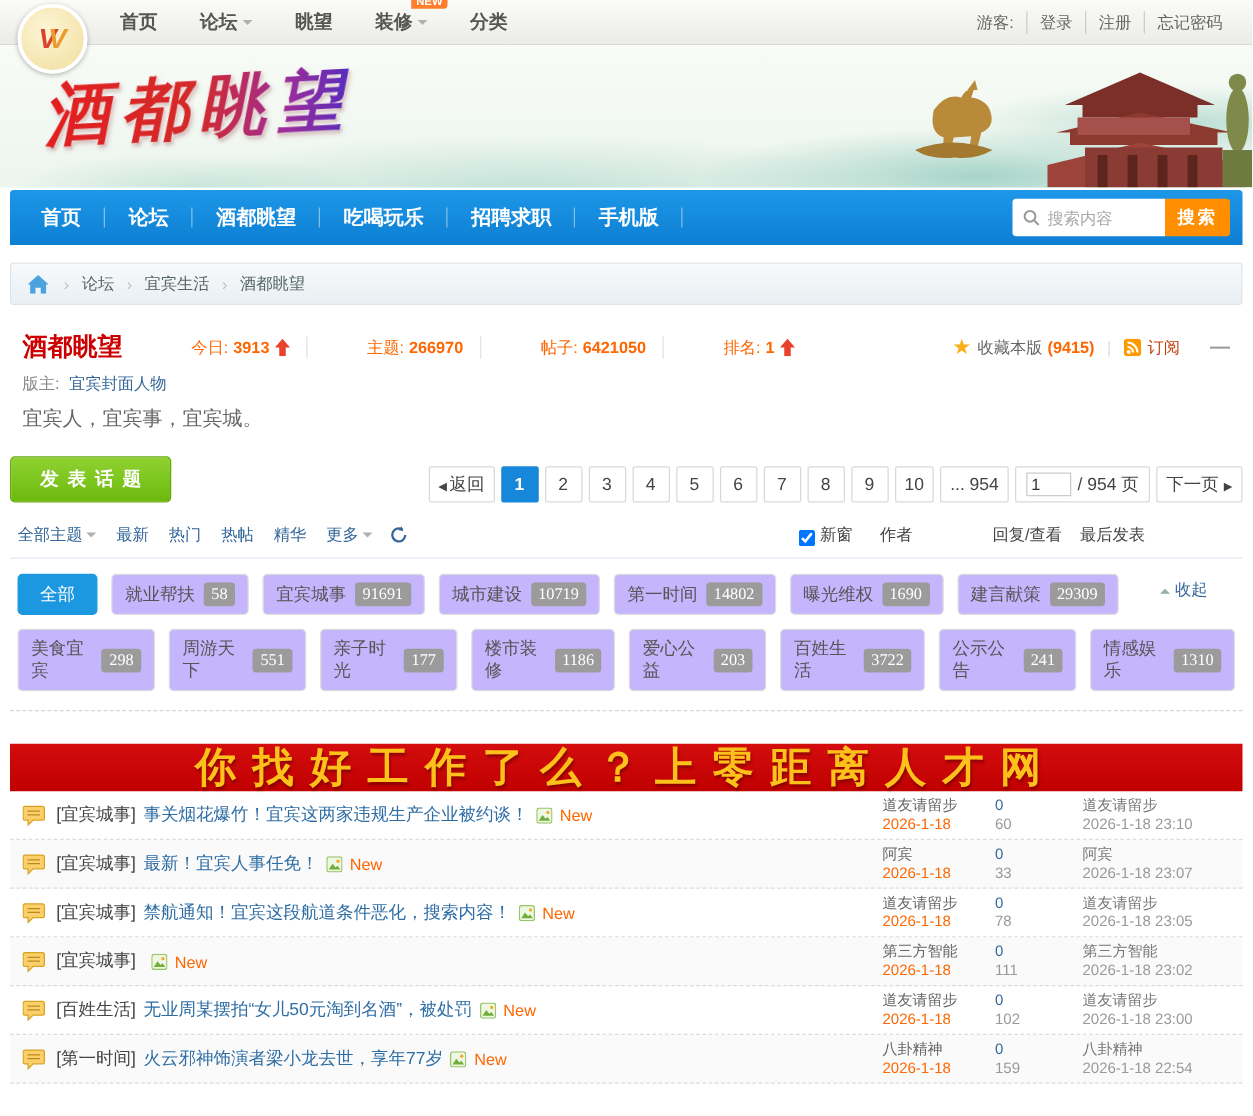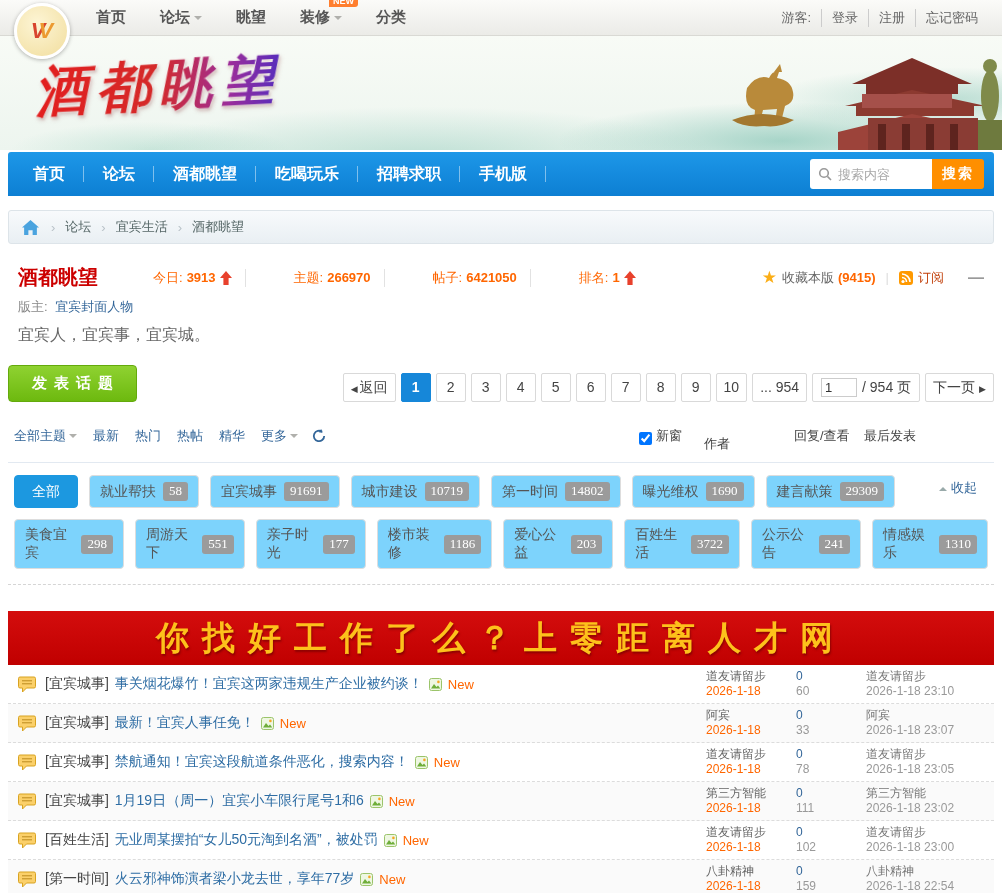--- a/index.html
+++ b/index.html
@@ -94,34 +94,34 @@
   .jumpwrap input { width:36px; height:19px; border:1px solid #ccc; font-size:13px; padding:0 3px; color:#333; }
 
   
   .filterbar { margin:12px 8px 0; display:flex; align-items:center; padding:5px 6px 9px;
     border-bottom:1px solid #e2e9f1; font-size:13px; }
   .filter-left { display:flex; align-items:center; gap:16px; }
   .filter-left a { color:#369; display:flex; align-items:center; gap:3px; }
   .refresh-icon { display:inline-flex; margin-left:2px; }
   .filter-right { margin-left:auto; display:flex; align-items:center; color:#444; }
   .newwin { display:flex; align-items:flex-end; gap:4px; margin-right:22px;margin-left:18px; }
-  .hcol-author { width:90px;margin-top:16px; } .hcol-nums { width:70px; white-space:nowrap; } .hcol-last { width:124px; }
+  .hcol-author { width:90px; } .hcol-nums { width:70px; white-space:nowrap; } .hcol-last { width:124px; }
 
   
   .tagspanel { margin:0 8px; padding:12px 6px 4px; border-bottom:1px dashed #d5d5d5; position:relative;font-family:Liberation Serif, serif; }
   .tagrow { display:flex; gap:11px; margin-bottom:11px; }
   .tag { border:1px solid #ddd; border-radius:4px; padding:6px 10px; font-size:14px; color:#555;
-    display:flex; align-items:center; gap:7px; background:#7dd3fc; }
+    display:flex; align-items:center; gap:7px; background:#c4b5fd; }
   .tag .cnt { background:#9b9b9b; color:#fff; border-radius:3px; padding:1px 6px 2px; font-size:13px; }
   .tag.active { background:#1c98e0; border-color:#1c98e0; color:#fff; padding:6px 17px; }
-  .collapse-link { position:absolute; right:17px; top:16px; color:#369; font-size:13px; display:flex; align-items:center; gap:4px; }
+  .collapse-link { position:absolute; right:28px; top:16px; color:#369; font-size:13px; display:flex; align-items:center; gap:4px; }
   .up-tri { width:0; height:0; border:4px solid transparent; border-bottom-color:#9aa; margin-bottom:3px; }
 
   
-  .adbanner { margin:26px 8px 0; height:54px; background:linear-gradient(#d40d0d,#c00000);
+  .adbanner { margin:26px 8px 0; height:38px; background:linear-gradient(#d40d0d,#c00000);
     display:flex; align-items:center; justify-content:center; }
   .adtext { font-size:33px; font-weight:bold; letter-spacing:13px; color:#fdc11b;
     text-shadow:1px 2px 2px rgba(90,0,0,.5); }
 
   
   .threads { margin:0 8px; }
   .thread { display:flex; align-items:center; height:39px; border-bottom:1px dashed #dcdcdc;
     font-size:14px; padding:0 4px 0 10px; }
   .thread:nth-child(even) { background:#fafafa; }
   .bubble-icon { flex:none; display:inline-flex; }
@@ -551,21 +551,20 @@
     <div class="thread">
     <span class="bubble-icon">
       <svg width="18" height="17" viewBox="0 0 18 17">
           <path d="M2 1 h14 a1.5 1.5 0 0 1 1.5 1.5 v8 a1.5 1.5 0 0 1 -1.5 1.5 H8.5 l-4 4 v-4 H2 A1.5 1.5 0 0 1 .5 10.5 v-8 A1.5 1.5 0 0 1 2 1 z" fill="#fbd06a" stroke="#d8a321"></path>
           <line x1="4" y1="4.8" x2="14" y2="4.8" stroke="#bb8a1f"></line>
           <line x1="4" y1="7.8" x2="14" y2="7.8" stroke="#bb8a1f"></line>
         </svg>
     </span>
     <span class="t-cat">[宜宾城事]</span>
     <span class="t-main">
-      <a class="t-title">1月19日（周一）宜宾小车限行尾号1和6</a>
       <span class="attach-icon">
         <svg width="13" height="13">
             <rect x="0.5" y="0.5" width="12" height="12" rx="2" fill="#eef7e2" stroke="#9bc46a"></rect>
             <path d="M2 10.5 l3 -4.5 2.5 3 L9 7.5 l2.3 3 z" fill="#6fae3a"></path>
             <circle cx="9.4" cy="3.9" r="1.3" fill="#f5a623"></circle>
           </svg>
       </span>
       <span class="t-new">New</span>
     </span>
     <span class="tcol tcol-author">

